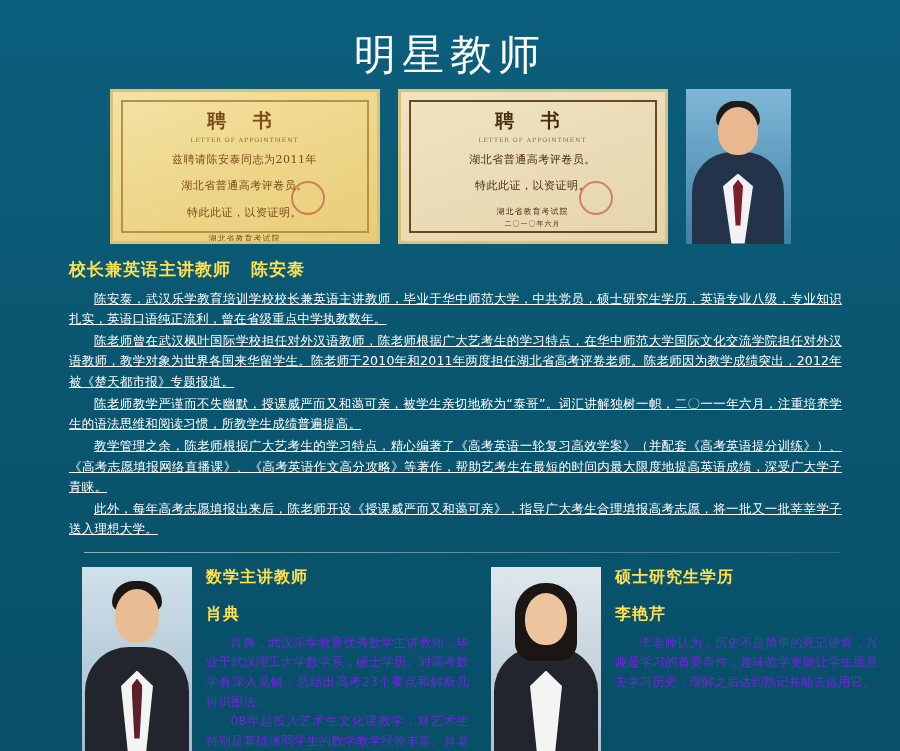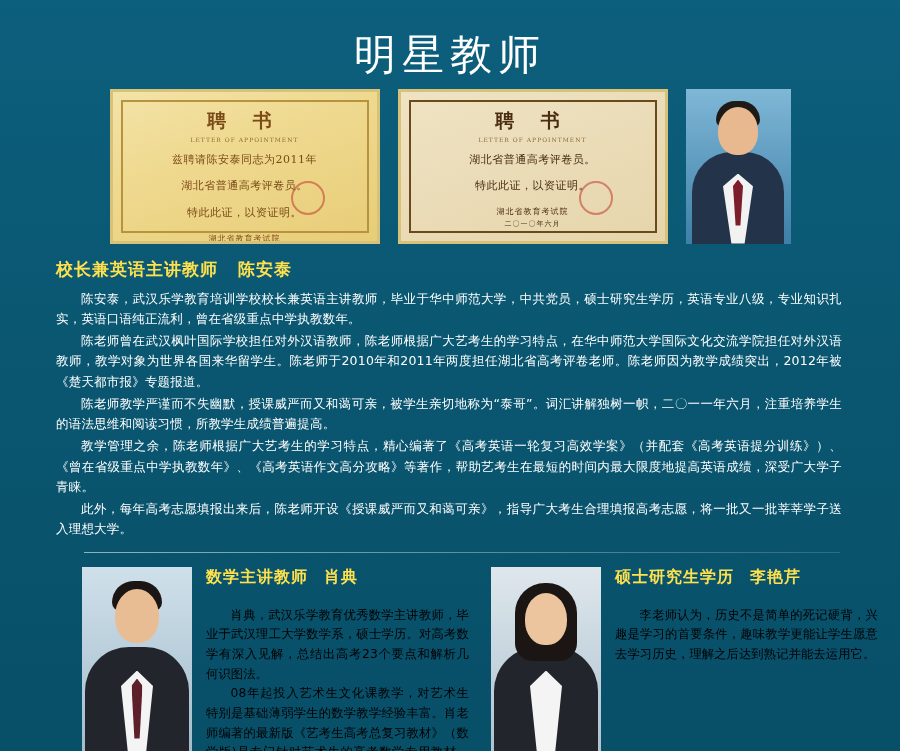--- a/index.html
+++ b/index.html
@@ -160,21 +160,21 @@
     left: 50%;
     transform: translateX(-50%);
     bottom: 18px;
     width: 10px;
     height: 46px;
     background: #7c1d2b;
     clip-path: polygon(50% 0,100% 14%,74% 100%,26% 100%,0 14%);
   }
   
   .section-principal {
-    margin: 14px 0 0 0;
+    margin: 14px 0 0 13px;
     padding: 0 28px 0 56px;
     position: relative;
   }
   .head-line {
     display: flex;
     align-items: baseline;
     gap: 20px;
     color: #ffe14d;
     font-size: 17px;
     font-weight: bold;
@@ -186,20 +186,21 @@
     font-size: 12.5px;
     line-height: 1.62;
     text-indent: 2em;
     color: #ffffff;
     letter-spacing: .2px;
     text-align: justify;
   }
   .body-text {
     margin-top: 8px;
     padding-right: 30px;
+    text-decoration: underline;
   }
   
   .divider {
     margin: 12px 60px 0 84px;
     height: 1px;
     background: linear-gradient(90deg, rgba(255,255,255,.55), rgba(255,255,255,.15));
   }
   
   .bottom-row {
     display: flex;
@@ -299,28 +300,29 @@
     min-width: 0;
   }
   .teacher-head {
     display: flex;
     align-items: baseline;
     gap: 16px;
     color: #ffe14d;
     font-size: 16px;
     font-weight: bold;
     letter-spacing: 1px;
-    margin-bottom: 18px;
+    margin-bottom: 9px;
+    flex-direction: column;
   }
   .teacher-body p {
     margin: 0;
     font-size: 12.3px;
     line-height: 1.6;
     text-indent: 2em;
-    color: #000000;
+    color: #6d28d9;
     text-align: justify;
     letter-spacing: .1px;
   }
 </style>
 </head>
 <body>
 
 <div class="page">
 
   <h1 class="main-title">明星教师</h1>
@@ -364,21 +366,21 @@
 
   <div class="section-principal">
     <div class="head-line">
       <span>校长兼英语主讲教师</span>
       <span>陈安泰</span>
     </div>
     <div class="body-text">
       <p>陈安泰，武汉乐学教育培训学校校长兼英语主讲教师，毕业于华中师范大学，中共党员，硕士研究生学历，英语专业八级，专业知识扎实，英语口语纯正流利，曾在省级重点中学执教数年。</p>
       <p>陈老师曾在武汉枫叶国际学校担任对外汉语教师，陈老师根据广大艺考生的学习特点，在华中师范大学国际文化交流学院担任对外汉语教师，教学对象为世界各国来华留学生。陈老师于2010年和2011年两度担任湖北省高考评卷老师。陈老师因为教学成绩突出，2012年被《楚天都市报》专题报道。</p>
       <p>陈老师教学严谨而不失幽默，授课威严而又和蔼可亲，被学生亲切地称为“泰哥”。词汇讲解独树一帜，二〇一一年六月，注重培养学生的语法思维和阅读习惯，所教学生成绩普遍提高。</p>
-      <p>教学管理之余，陈老师根据广大艺考生的学习特点，精心编著了《高考英语一轮复习高效学案》（并配套《高考英语提分训练》）、《曾在省级重点中学执教数年》、《高考英语作文高分攻略》等著作，帮助艺考生在最短的时间内最大限度地提高英语成绩，深受广大学子青睐。</p>
+      <p>教学管理之余，陈老师根据广大艺考生的学习特点，精心编著了《高考英语一轮复习高效学案》（并配套《高考英语提分训练》）、《高考志愿填报网络直播课》、《高考英语作文高分攻略》等著作，帮助艺考生在最短的时间内最大限度地提高英语成绩，深受广大学子青睐。</p>
       <p>此外，每年高考志愿填报出来后，陈老师开设《授课威严而又和蔼可亲》，指导广大考生合理填报高考志愿，将一批又一批莘莘学子送入理想大学。</p>
     </div>
   </div>
 
   <div class="divider"></div>
 
   <div class="bottom-row">
 
     <div class="teacher-block">
       <div class="teacher-photo">

